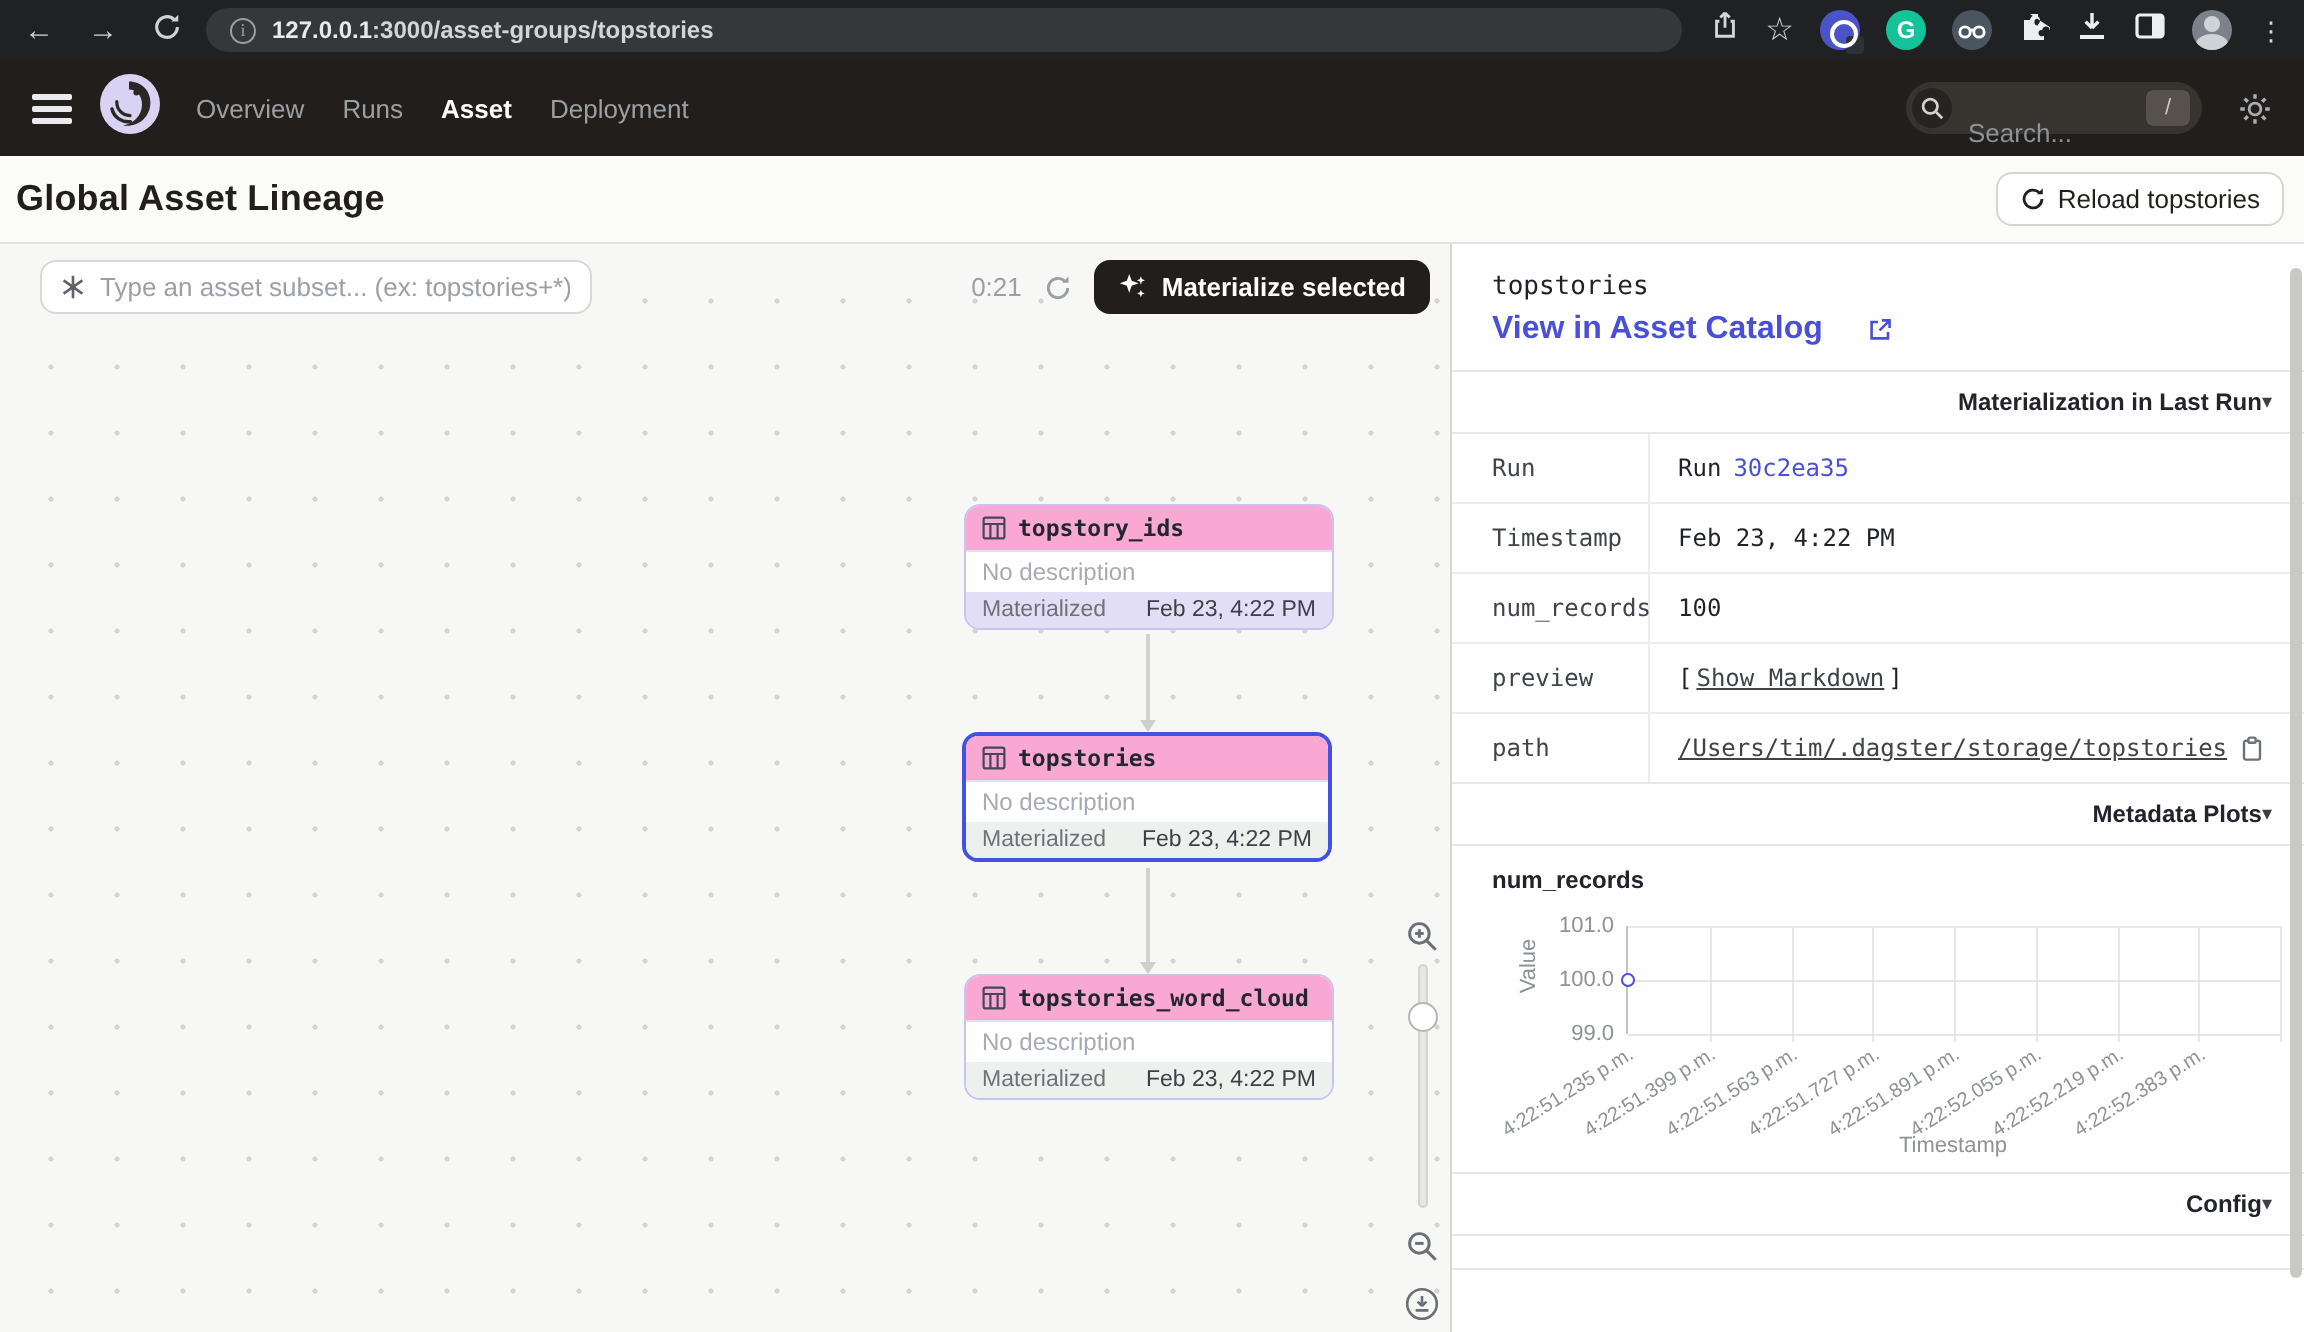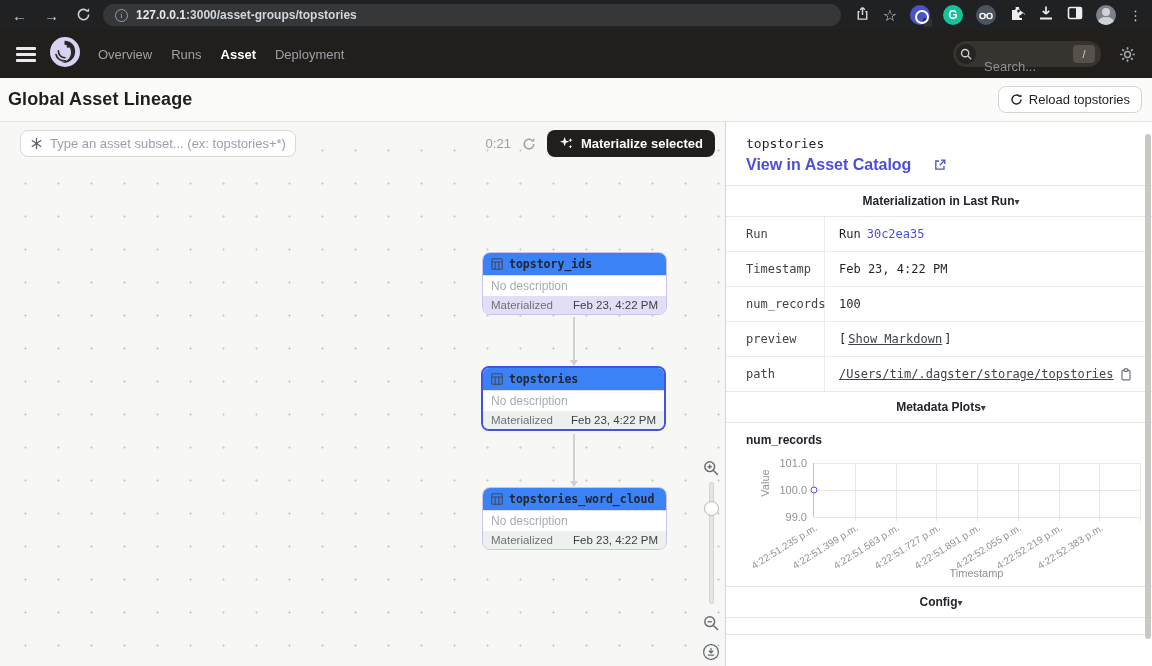--- a/index.html
+++ b/index.html
@@ -81,21 +81,21 @@
   .tb-right { margin-left:auto; display:flex; align-items:center; gap:11px; }
   .timer { font-size:13px; color:#9aa0a6; }
   .refresh-small { color:#9aa0a6; cursor:pointer; display:flex; }
   .mat-btn { height:27px; background:#211e1b; color:#fff; border:none; border-radius:8px;
     display:flex; align-items:center; gap:7px; padding:0 12px; font-size:13px; font-weight:bold;
     cursor:pointer; font-family:"Liberation Sans", sans-serif; }
 
   .asset-node { position:absolute; width:185px; background:#fff; border:1px solid #c9c4ee;
     border-radius:8px; overflow:hidden; cursor:pointer; }
   .asset-node.selected { border:2px solid #4352e1; }
-  .node-header { background:#3b82f6; border-bottom:1px solid #e2def4; display:flex;
+  .node-header { background:#f9a8d4; border-bottom:1px solid #e2def4; display:flex;
     align-items:center; gap:6px; padding:4px 8px; }
   .node-name { font-family:"DejaVu Sans Mono", monospace; font-size:11.5px; font-weight:bold;
     color:#23262e; }
   .node-desc { padding:3px 8px; font-size:12px; color:#a6abb3; background:#fff; }
   .node-footer { display:flex; justify-content:space-between; align-items:center;
     padding:3px 8px; font-size:11.5px; }
   .node-footer .st { color:#6d7278; }
   .node-footer .tm { color:#3c4147; }
   .footer-purple { background:#e2def6; }
   .footer-neutral { background:#edf1ee; }
@@ -113,21 +113,21 @@
   .vslider .handle { position:absolute; left:-6px; top:18px; width:15px; height:15px;
     background:#fff; border:1px solid #b5b5b2; border-radius:50%; cursor:grab; }
 
   
   .details-panel { position:absolute; top:122px; left:726px; width:426px; bottom:0;
     background:#fff; overflow:hidden; }
   .d-title { padding:14px 20px 2px; font-family:"DejaVu Sans Mono", monospace; font-size:13px;
     color:#1f2229; }
   .d-link { padding:3px 20px 12px; display:flex; align-items:center; gap:23px; font-size:16px;
     color:#4a4fd8; cursor:pointer;font-weight:bold; }
-  .sec { display:flex; justify-content:center; align-items:center;
+  .sec { display:flex; justify-content:flex-end; align-items:center;
     padding:8px 16px 8px 20px; border-top:1px solid #e7e7e4; border-bottom:1px solid #e7e7e4;
     margin-top:-1px; background:#fff; cursor:pointer; position:relative; }
   .sec .sec-title { font-size:12px; font-weight:bold; color:#21242b; }
   .sec .caret { font-size:10px; color:#3c4044; }
   .m-row { display:flex; align-items:stretch; border-bottom:1px solid #ececea;
     font-family:"DejaVu Sans Mono", monospace; font-size:12px; min-height:35px; }
   .m-label { width:99px; flex:none; padding-left:20px; color:#3f434a; display:flex;
     align-items:center; border-right:1px solid #ececea; }
   .m-value { flex:1; padding-left:14px; display:flex; align-items:center; gap:6px;
     color:#1f2229; white-space:nowrap; }

